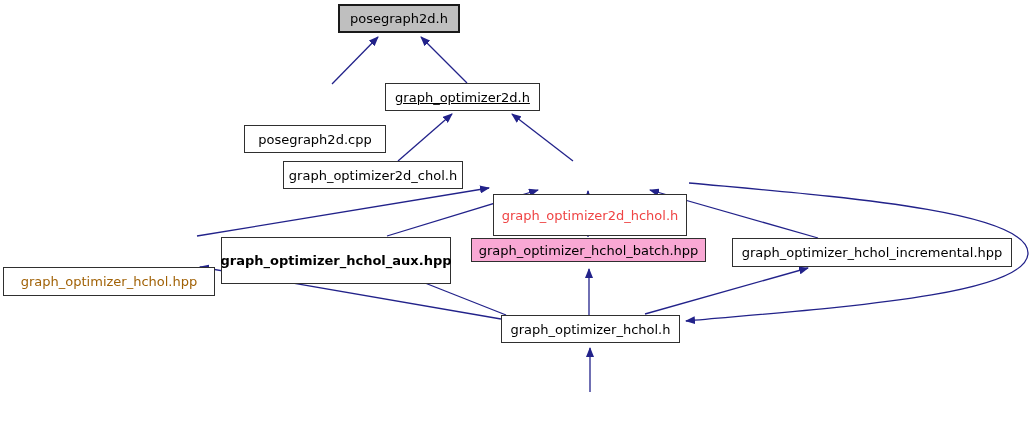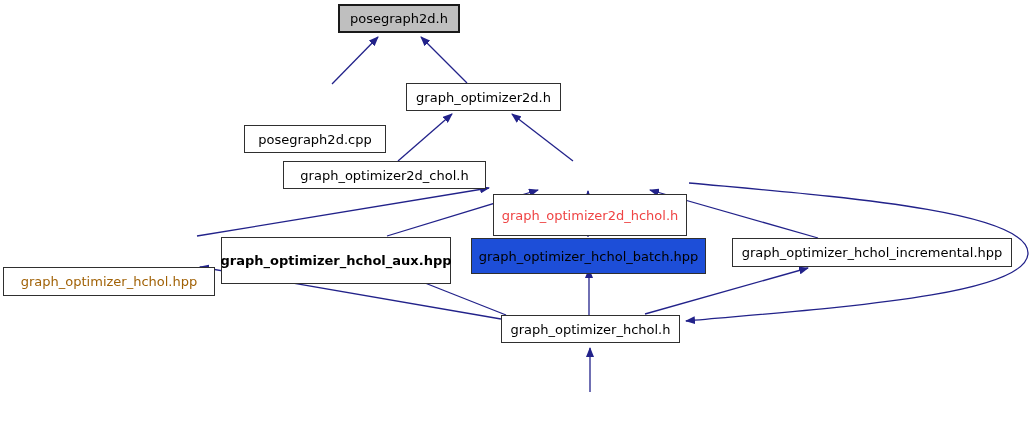--- a/index.html
+++ b/index.html
@@ -55,21 +55,21 @@
       <path d="M818,238 L650,190" fill="none" stroke="#22228a" stroke-width="1.3" marker-end="url(#arrow)"></path>
       <path d="M501,319 L200,267" fill="none" stroke="#22228a" stroke-width="1.3" marker-end="url(#arrow)"></path>
       <path d="M506,315 L387,268" fill="none" stroke="#22228a" stroke-width="1.3" marker-end="url(#arrow)"></path>
       <path d="M589,315 L589,269" fill="none" stroke="#22228a" stroke-width="1.3" marker-end="url(#arrow)"></path>
       <path d="M645,314 L808,268" fill="none" stroke="#22228a" stroke-width="1.3" marker-end="url(#arrow)"></path>
       <path d="M689,183 C830,196 1028,210 1028,253 C1028,296 830,308 686,321" fill="none" stroke="#22228a" stroke-width="1.3" marker-end="url(#arrow)"></path>
       <path d="M590,392 L590,348" fill="none" stroke="#22228a" stroke-width="1.3" marker-end="url(#arrow)"></path>
     </svg>
 <div class="node" style="left: 338px; top: 4px; width: 122px; height: 29px; color: rgb(0, 0, 0); background: rgb(191, 191, 191); border: 2px solid rgb(26, 26, 26);">posegraph2d.h</div>
     <div class="node" style="left: 244px; top: 84px; width: 142px; height: 28px; color: rgb(0, 0, 0); background: rgb(255, 255, 255); border: 1.4px solid rgb(47, 47, 47); margin-top: 41px;">posegraph2d.cpp</div>
-    <div class="node" style="left: 406px; top: 83px; width: 155px; height: 28px; color: rgb(0, 0, 0); background: rgb(255, 255, 255); border: 1.4px solid rgb(47, 47, 47);">graph_optimizer2d.h</div>
-    <div class="node" style="left: 283px; top: 161px; width: 203px; height: 28px; color: rgb(0, 0, 0); background: rgb(255, 255, 255); border: 1.4px solid rgb(47, 47, 47);">graph_optimizer2d_chol.h</div>
+    <div class="node" style="left: 385px; top: 83px; width: 155px; height: 28px; color: rgb(0, 0, 0); background: rgb(255, 255, 255); border: 1.4px solid rgb(47, 47, 47); text-decoration: underline;">graph_optimizer2d.h</div>
+    <div class="node" style="left: 283px; top: 161px; width: 180px; height: 28px; color: rgb(0, 0, 0); background: rgb(255, 255, 255); border: 1.4px solid rgb(47, 47, 47);">graph_optimizer2d_chol.h</div>
     <div class="node" style="left: 493px; top: 161px; width: 194px; height: 42px; color: #ef4444; background: rgb(255, 255, 255); border: 1.4px solid rgb(47, 47, 47); margin-top: 33px;">graph_optimizer2d_hchol.h</div>
     <div class="node" style="left: 3px; top: 237px; width: 212px; height: 29px; color: #a16207; background: rgb(255, 255, 255); border: 1.4px solid rgb(47, 47, 47); margin-top: 30px;">graph_optimizer_hchol.hpp</div>
     <div class="node" style="left: 221px; top: 237px; width: 230px; height: 47px; color: rgb(0, 0, 0); background: rgb(255, 255, 255); border: 1.4px solid rgb(47, 47, 47); font-weight: bold;">graph_optimizer_hchol_aux.hpp</div>
-    <div class="node" style="left: 471px; top: 238px; width: 235px; height: 36px; color: rgb(0, 0, 0); background: #1d4ed8; border: 1.4px solid rgb(47, 47, 47);">graph_optimizer_hchol_batch.hpp</div>
+    <div class="node" style="left: 471px; top: 238px; width: 235px; height: 24px; color: rgb(0, 0, 0); background: #f9a8d4; border: 1.4px solid rgb(47, 47, 47);">graph_optimizer_hchol_batch.hpp</div>
     <div class="node" style="left: 501px; top: 315px; width: 179px; height: 28px; color: rgb(0, 0, 0); background: rgb(255, 255, 255); border: 1.4px solid rgb(47, 47, 47);">graph_optimizer_hchol.h</div>
     <div class="node" style="left: 732px; top: 238px; width: 280px; height: 29px; color: rgb(0, 0, 0); background: rgb(255, 255, 255); border: 1.4px solid rgb(47, 47, 47);">graph_optimizer_hchol_incremental.hpp</div>
   </div>
 
 </body></html>

